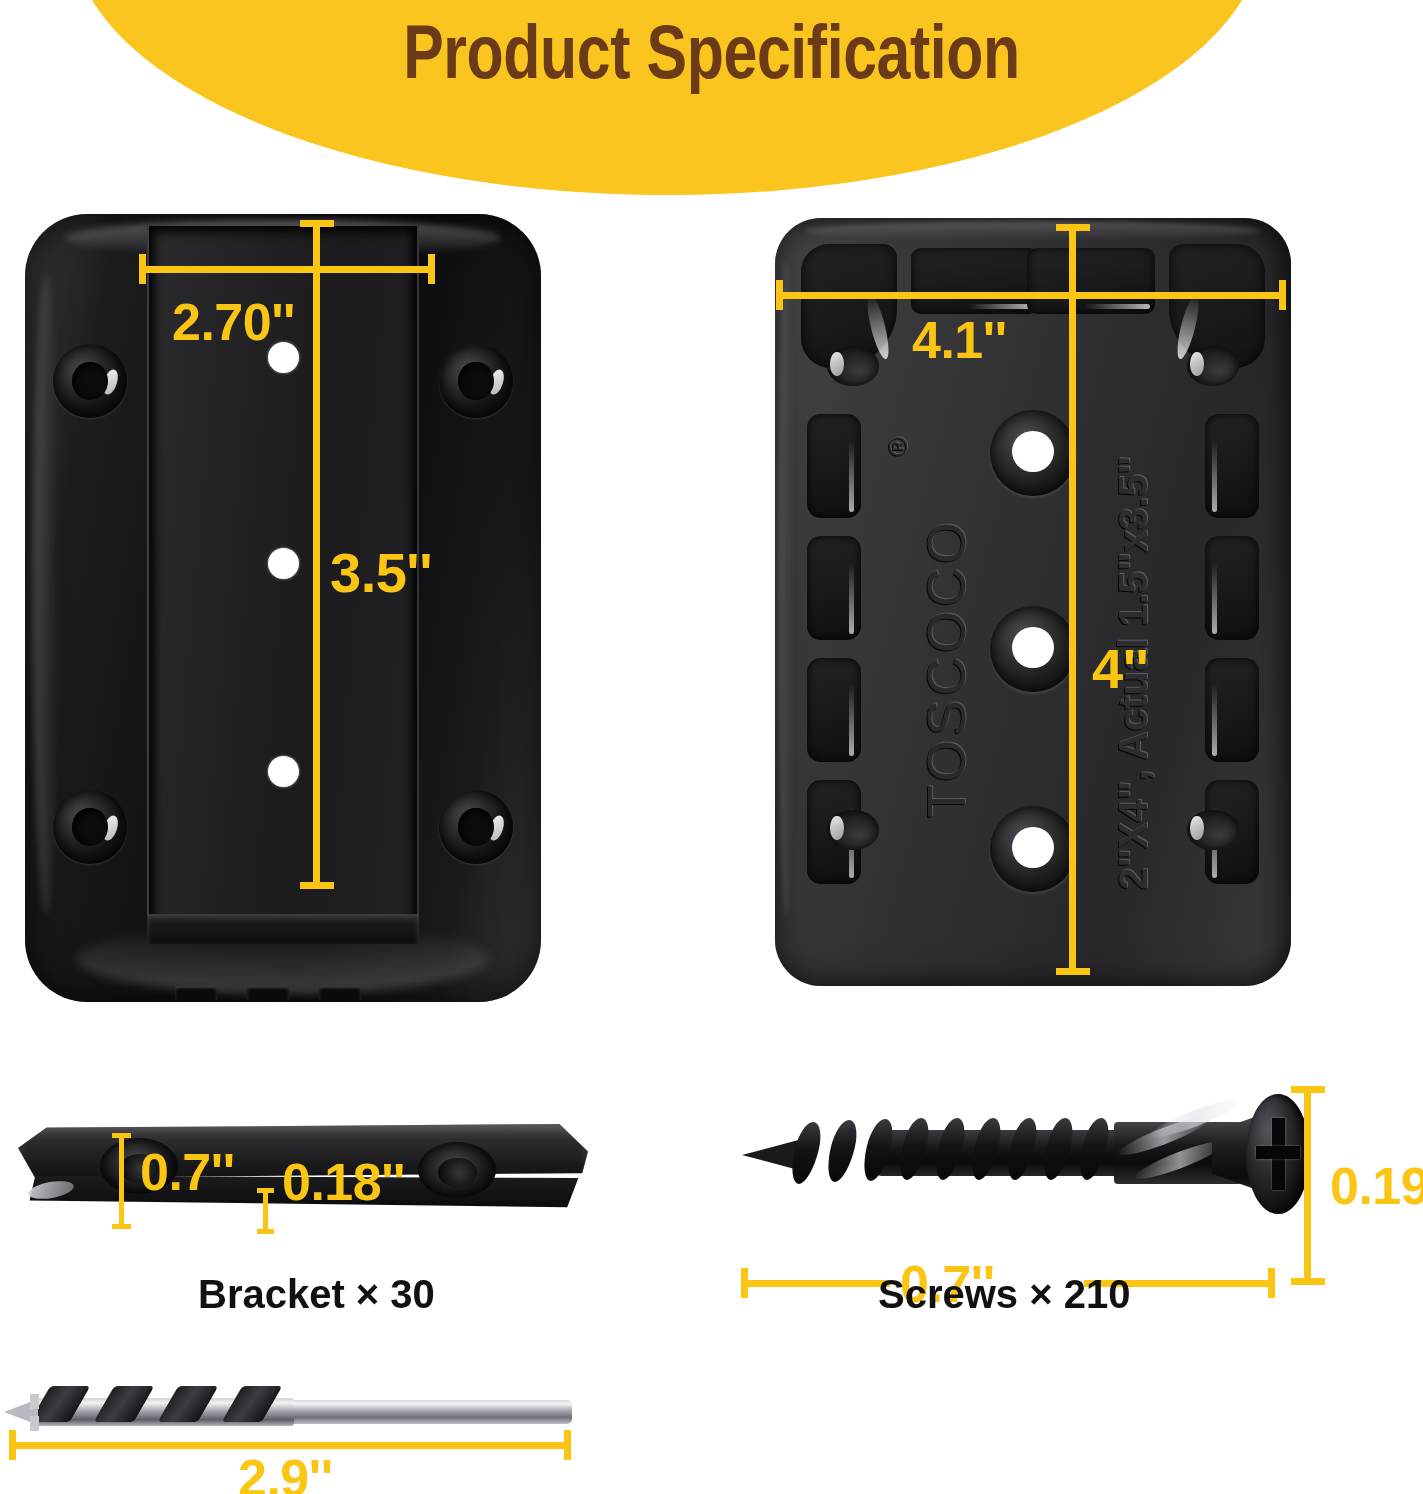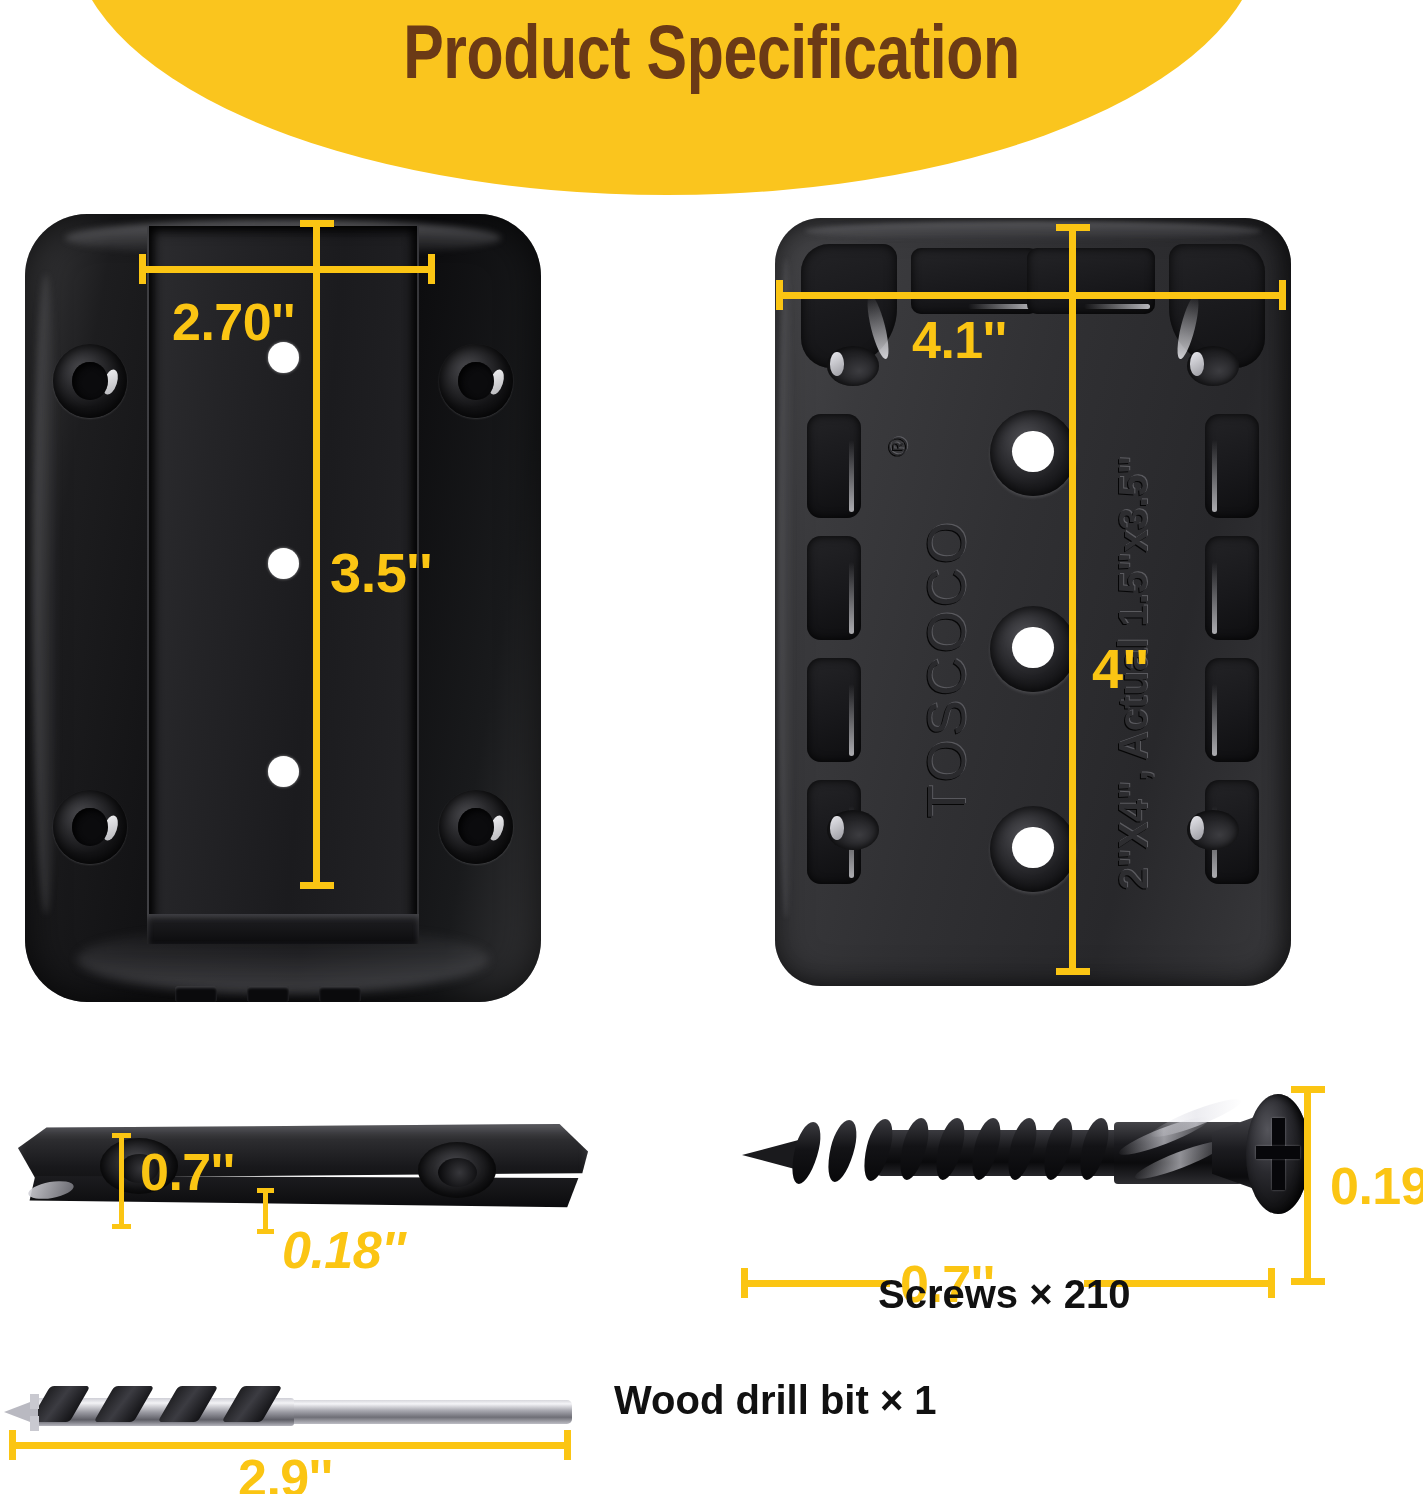--- a/index.html
+++ b/index.html
@@ -480,22 +480,23 @@
   </div>
 
   <div class="dim-thin" style="left:119px; top:1134px; height:94px;"></div>
   <div class="dim-thin-h" style="left:112px; top:1133px; width:19px;"></div>
   <div class="dim-thin-h" style="left:112px; top:1224px; width:19px;"></div>
   <div class="dim-label" style="left:140px; top:1142px;">0.7''</div>
 
   <div class="dim-thin" style="left:263px; top:1189px; height:44px;"></div>
   <div class="dim-thin-h" style="left:257px; top:1188px; width:17px;"></div>
   <div class="dim-thin-h" style="left:257px; top:1229px; width:17px;"></div>
-  <div class="dim-label" style="left:282px; top:1220px;font-style:italic;">0.18''</div>
-
+  <div class="dim-label" style="left:282px; top:1152px;">0.18''</div>
+
+  <div class="item-caption" style="left:198px; top:1272px;">Bracket × 30</div>
 
   <div class="prod" id="screw">
     <div class="sc-shank"></div>
     <div class="sc-tip"></div>
     <div class="sc-thread" style="left:76px;  top:36px;"></div>
     <div class="sc-thread" style="left:112px; top:34px;"></div>
     <div class="sc-thread" style="left:148px; top:33px;"></div>
     <div class="sc-thread" style="left:184px; top:32px;"></div>
     <div class="sc-thread" style="left:220px; top:32px;"></div>
     <div class="sc-thread" style="left:256px; top:32px;"></div>
@@ -535,15 +536,14 @@
     <div class="db-point"></div>
     <div class="db-spur" style="left:26px; top:4px;"></div>
     <div class="db-spur" style="left:26px; top:26px;"></div>
   </div>
 
   <div class="dim-line-h" style="left:10px; top:1442px; width:560px;"></div>
   <div class="dim-cap-v" style="left:9px;   top:1430px;"></div>
   <div class="dim-cap-v" style="left:564px; top:1430px;"></div>
   <div class="dim-label" style="left:238px; top:1448px;">2.9''</div>
 
-  <div class="item-caption" style="left:614px; top:1378px;">Wood drill bit × 1</div>
 
 </div>
 
 </body></html>

